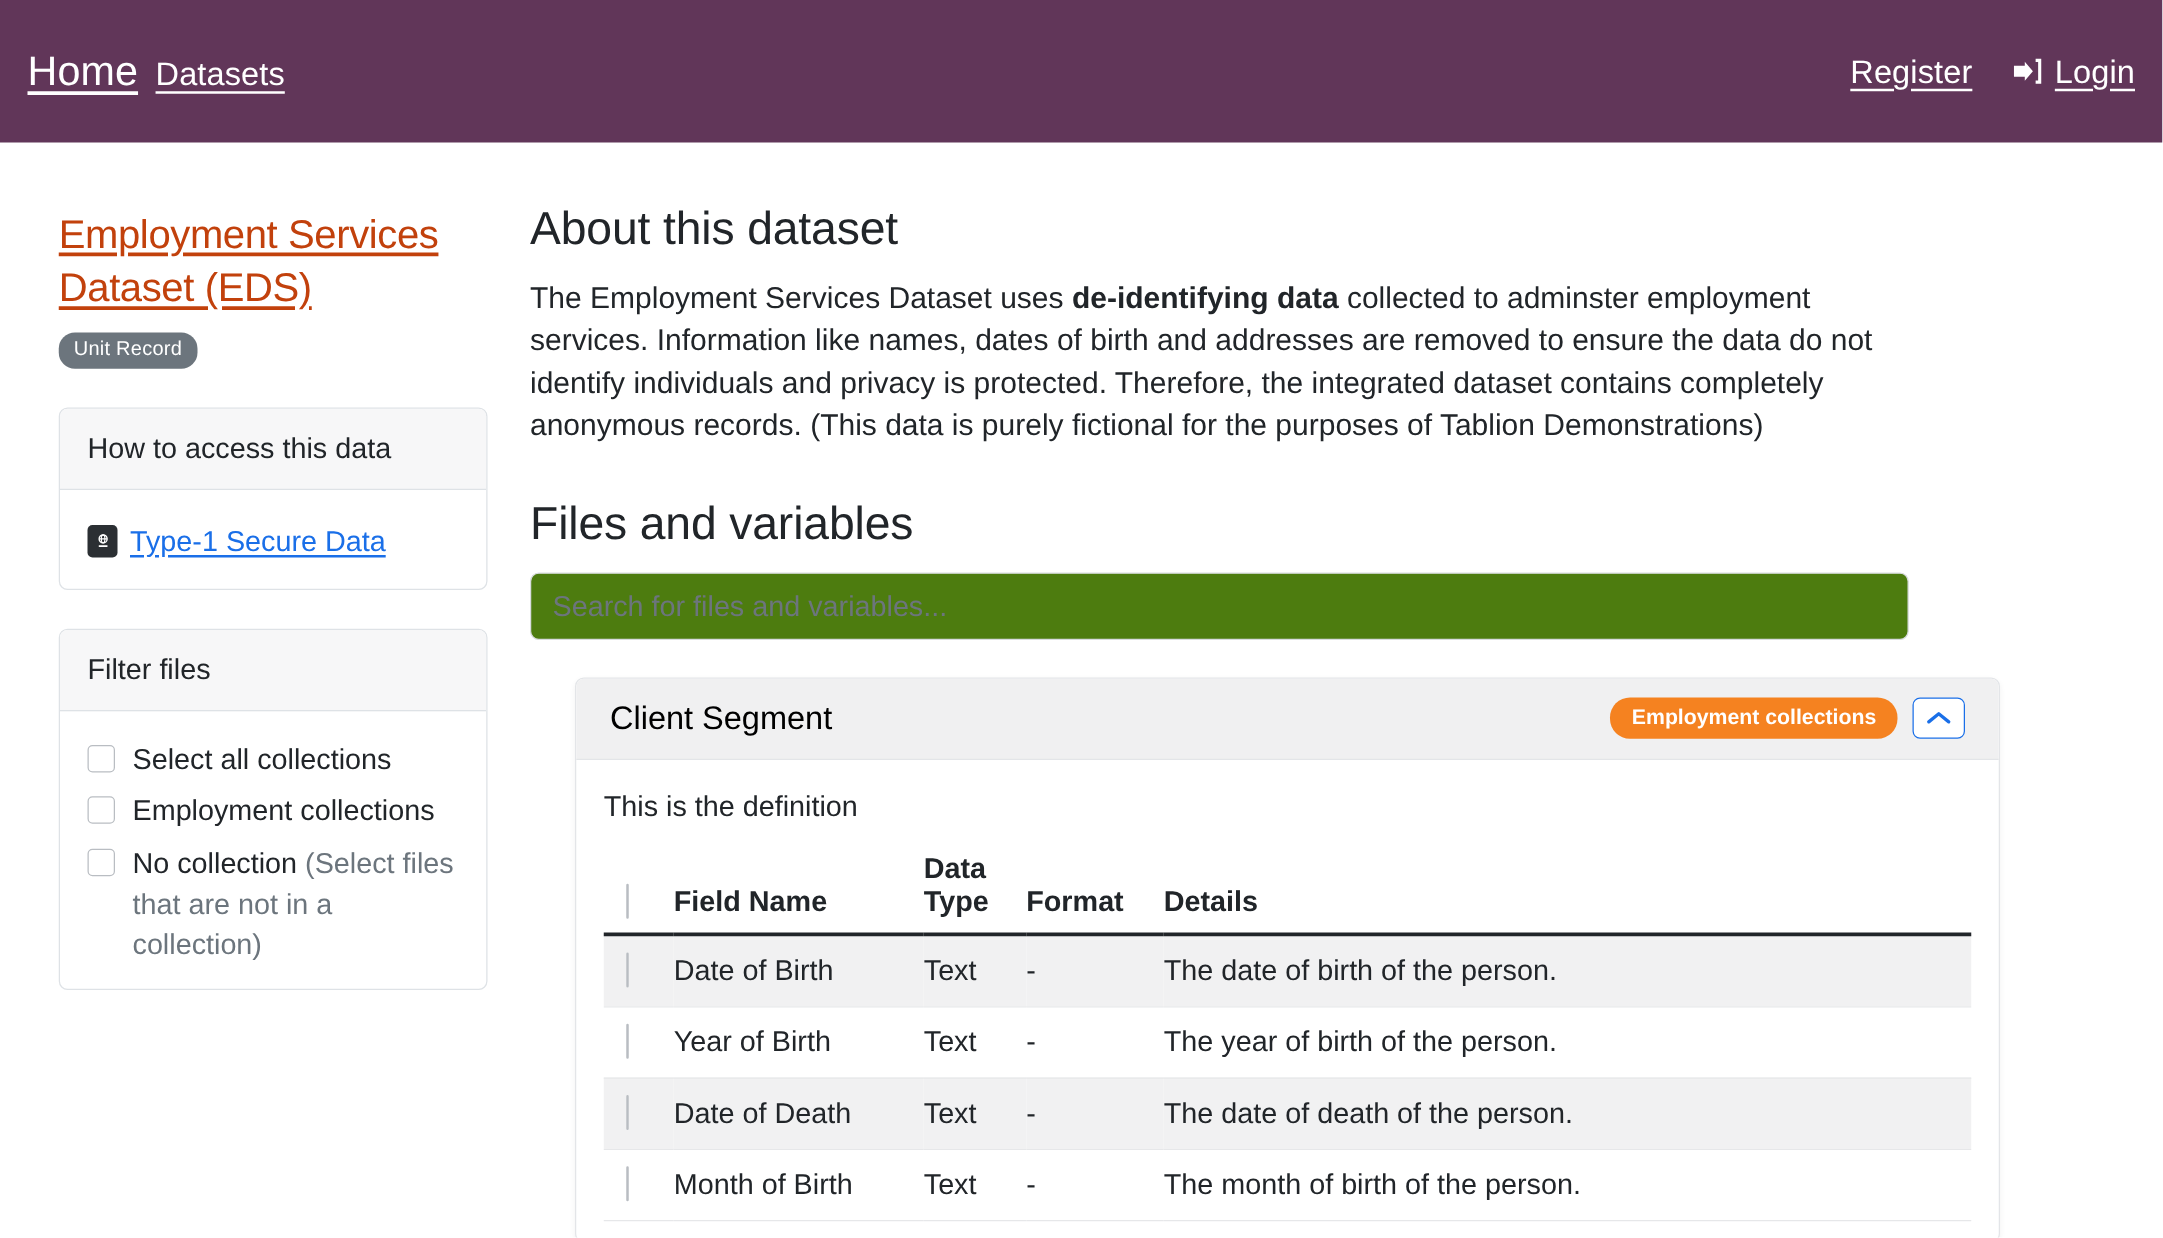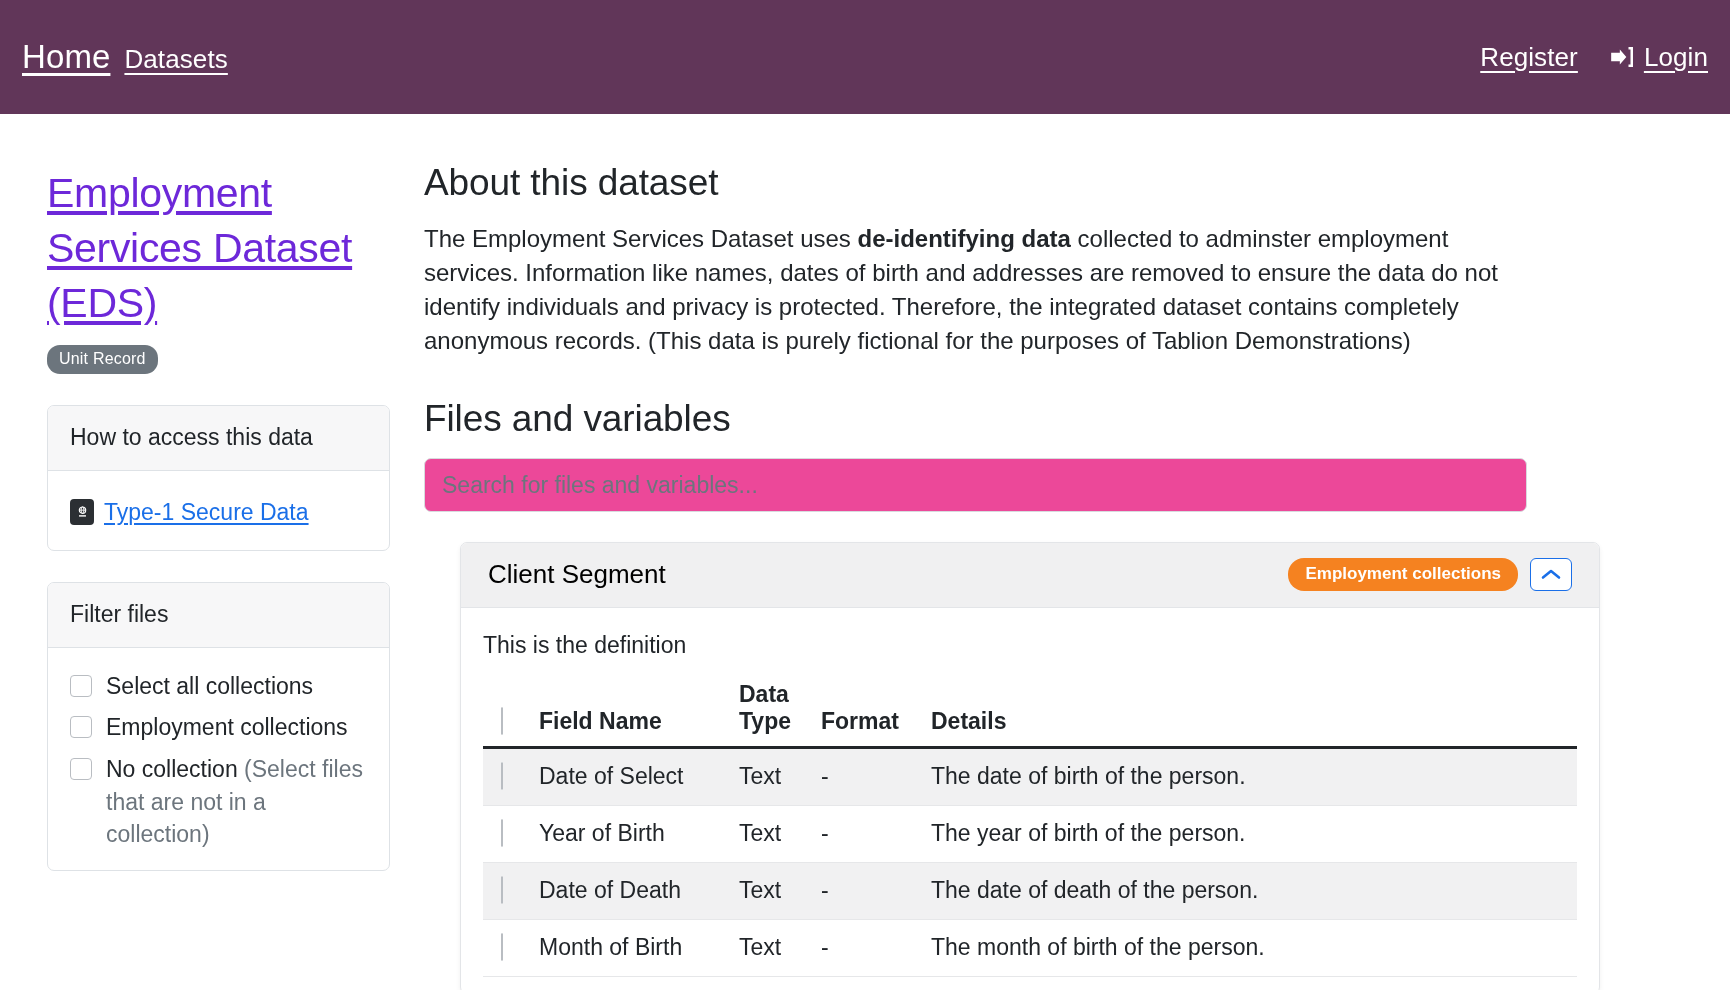--- a/index.html
+++ b/index.html
@@ -48,23 +48,23 @@
     padding: 52px 34px 0 47px;
   }
   .main {
     flex: 1 1 auto;
     padding: 48px 30px 0 0;
     min-width: 0;
   }
 
   
   .ds-title {
-    font-size: 41px;
+    font-size: 32px;
     line-height: 1.34;
-    color: #6d28d9;
+    color: #c2410c;
     text-decoration: underline;
     text-underline-offset: 4px;
     font-weight: 400;
     letter-spacing: -0.3px;
     cursor: pointer;
     display: block;
     margin: 0 0 14px 0;
   }
   .badge-unit {
     display: inline-block;
@@ -163,21 +163,21 @@
     width: 100%;
     max-width: 1103px;
     height: 54px;
     border: 1px solid #d8dbde;
     border-radius: 7px;
     font-size: 23px;
     color: #212529;
     padding: 0 17px;
     font-family: "Liberation Sans", sans-serif;
     outline: none;
-    background: #ec4899;
+    background: #4d7c0f;
   }
   .search-input::placeholder { color: #6c757d; }
 
   .file-card {
     margin-top: 30px;
     margin-left: 36px;
     max-width: 1140px;
     border: 1px solid #e3e5e8;
     border-radius: 7px;
     background: #ffffff;
@@ -347,21 +347,21 @@
               </th>
               <th class="col-field">Field Name</th>
               <th class="col-type">Data Type</th>
               <th class="col-format">Format</th>
               <th>Details</th>
             </tr>
           </thead>
           <tbody>
             <tr>
               <td class="col-check"><span class="cbox"></span></td>
-              <td>Date of Select</td>
+              <td>Date of Birth</td>
               <td>Text</td>
               <td>-</td>
               <td>The date of birth of the person.</td>
             </tr>
             <tr>
               <td class="col-check"><span class="cbox"></span></td>
               <td>Year of Birth</td>
               <td>Text</td>
               <td>-</td>
               <td>The year of birth of the person.</td>

